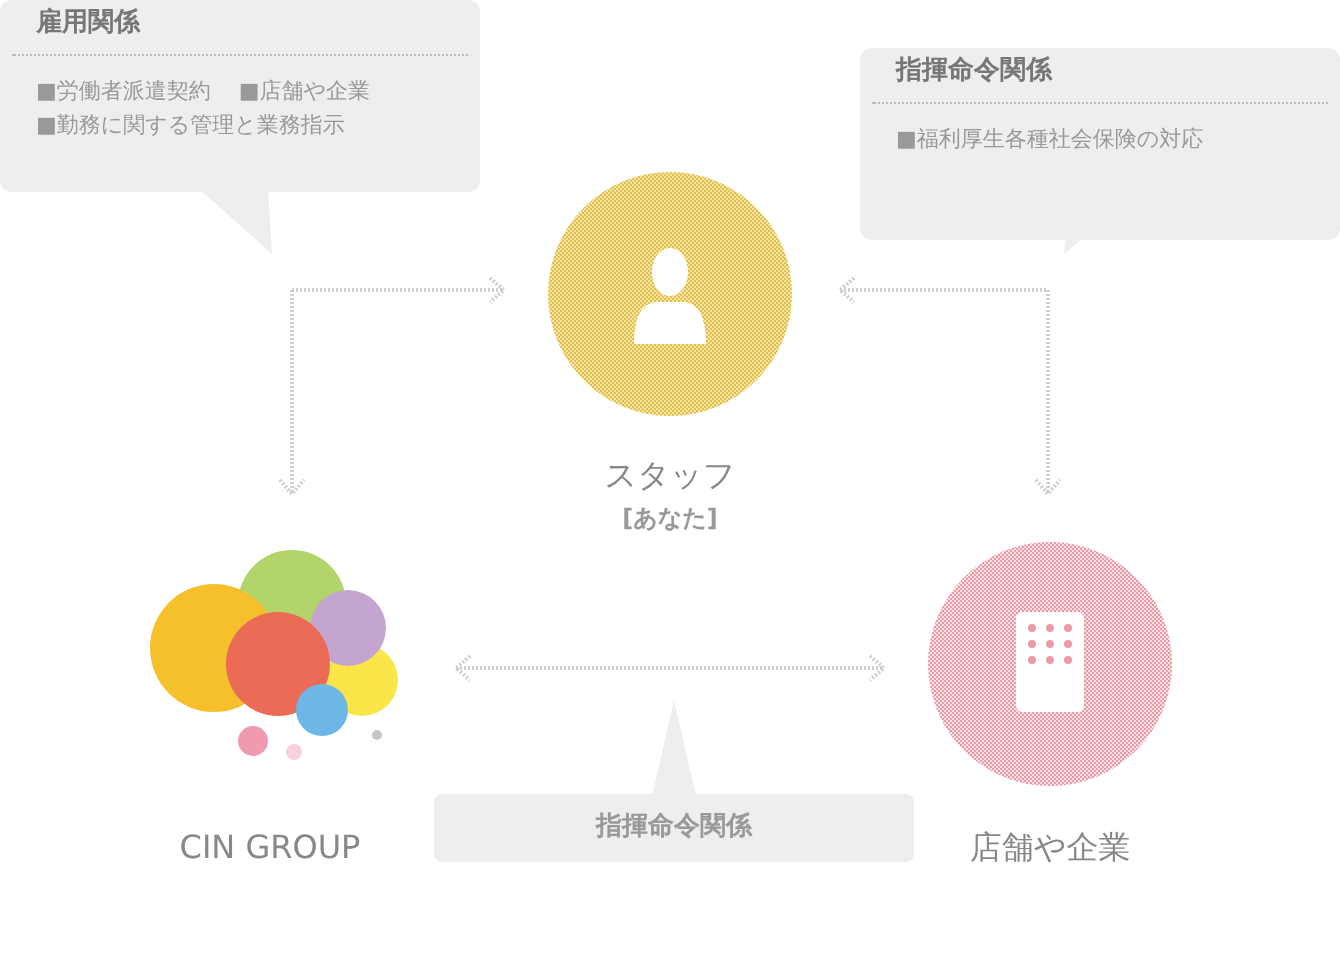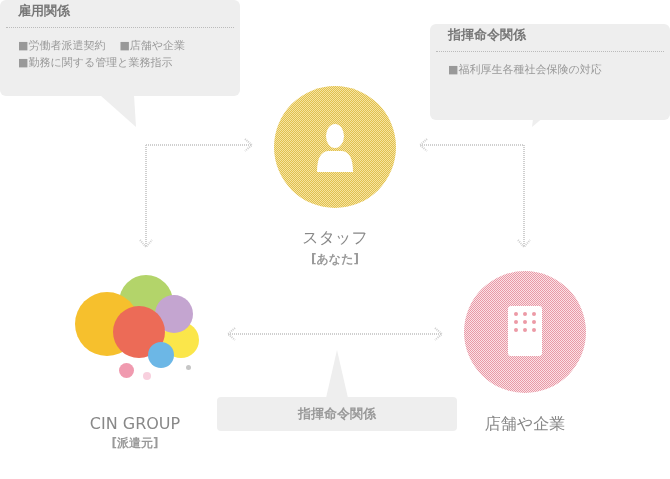--- a/index.html
+++ b/index.html
@@ -76,21 +76,20 @@
   <div class="ball" style="left:163px;top:322px;width:36px;height:36px;background:#fbe64a;"></div>
   <div class="ball" style="left:155px;top:295px;width:38px;height:38px;background:#c4a5d0;"></div>
   <div class="ball" style="left:113px;top:306px;width:52px;height:52px;background:#ec6b57;"></div>
   <div class="ball" style="left:148px;top:342px;width:26px;height:26px;background:#6cb7e6;"></div>
   <div class="ball" style="left:119px;top:363px;width:15px;height:15px;background:#f09aaf;"></div>
   <div class="ball" style="left:143px;top:372px;width:8px;height:8px;background:#f8d0de;"></div>
   <div class="ball" style="left:186px;top:365px;width:5px;height:5px;background:#c6c6c6;"></div>
 </div>
 <div class="label" style="left:85px;top:402px;width:100px;">
   <div class="main">CIN GROUP</div>
-  <div class="sub">[派遣元]</div>
 </div>
 
 <div class="circle dotted-p" style="left:464px;top:271px;width:122px;height:122px;"></div>
 <svg style="position:absolute;left:508px;top:306px;" width="34" height="50">
   <rect x="0" y="0" width="34" height="50" rx="3" fill="#fff"></rect>
   <g fill="#ec9aa6">
     <circle cx="8" cy="8" r="2"></circle>
       <circle cx="17" cy="8" r="2"></circle>
       <circle cx="26" cy="8" r="2"></circle>
     <circle cx="8" cy="16" r="2"></circle>

